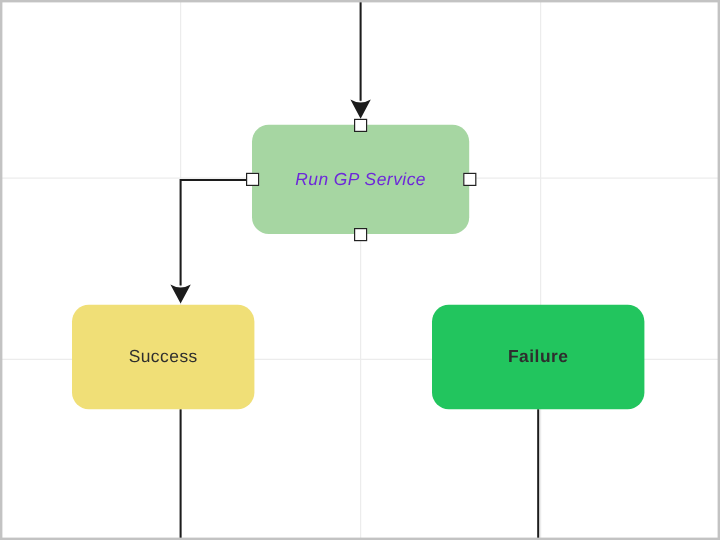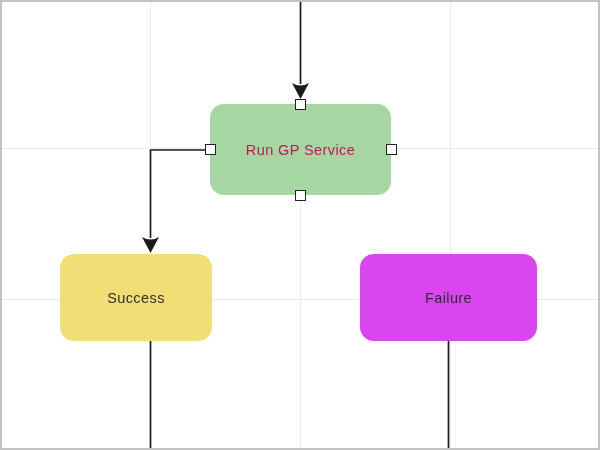--- a/index.html
+++ b/index.html
@@ -72,30 +72,30 @@
 
     <g>
       <path class="link-path" d="M150.5 341 L150.5 450" stroke="#1c1c1c"></path>
     </g>
 
     <g>
       <path class="link-path" d="M448.5 341 L448.5 450" stroke="#1c1c1c"></path>
     </g>
   </svg>
 
-  <div class="node node-run-gp" style="background-color: rgb(166, 214, 162); color: #be185d;">
+  <div class="node node-run-gp" style="background-color: rgb(166, 214, 162); color: #6d28d9; font-style: italic;">
     <span>Run GP Service</span>
     <div class="handle handle-top" style="background-color: rgb(255, 255, 255); border-color: rgb(34, 34, 34);"></div>
     <div class="handle handle-left" style="background-color: rgb(255, 255, 255); border-color: rgb(34, 34, 34);"></div>
     <div class="handle handle-right" style="background-color: rgb(255, 255, 255); border-color: rgb(34, 34, 34);"></div>
     <div class="handle handle-bottom" style="background-color: rgb(255, 255, 255); border-color: rgb(34, 34, 34);"></div>
   </div>
 
   <div class="node node-success" style="background-color: rgb(240, 223, 119); color: rgb(46, 46, 46);">
     <span>Success</span>
   </div>
 
-  <div class="node node-failure" style="background-color: #d946ef; color: rgb(46, 46, 46);">
+  <div class="node node-failure" style="background-color: #22c55e; color: rgb(46, 46, 46); font-weight: bold;">
     <span>Failure</span>
   </div>
 
   <div class="frame" style="border-color: rgb(195, 195, 195);"></div>
 </div>
 
 </body></html>

